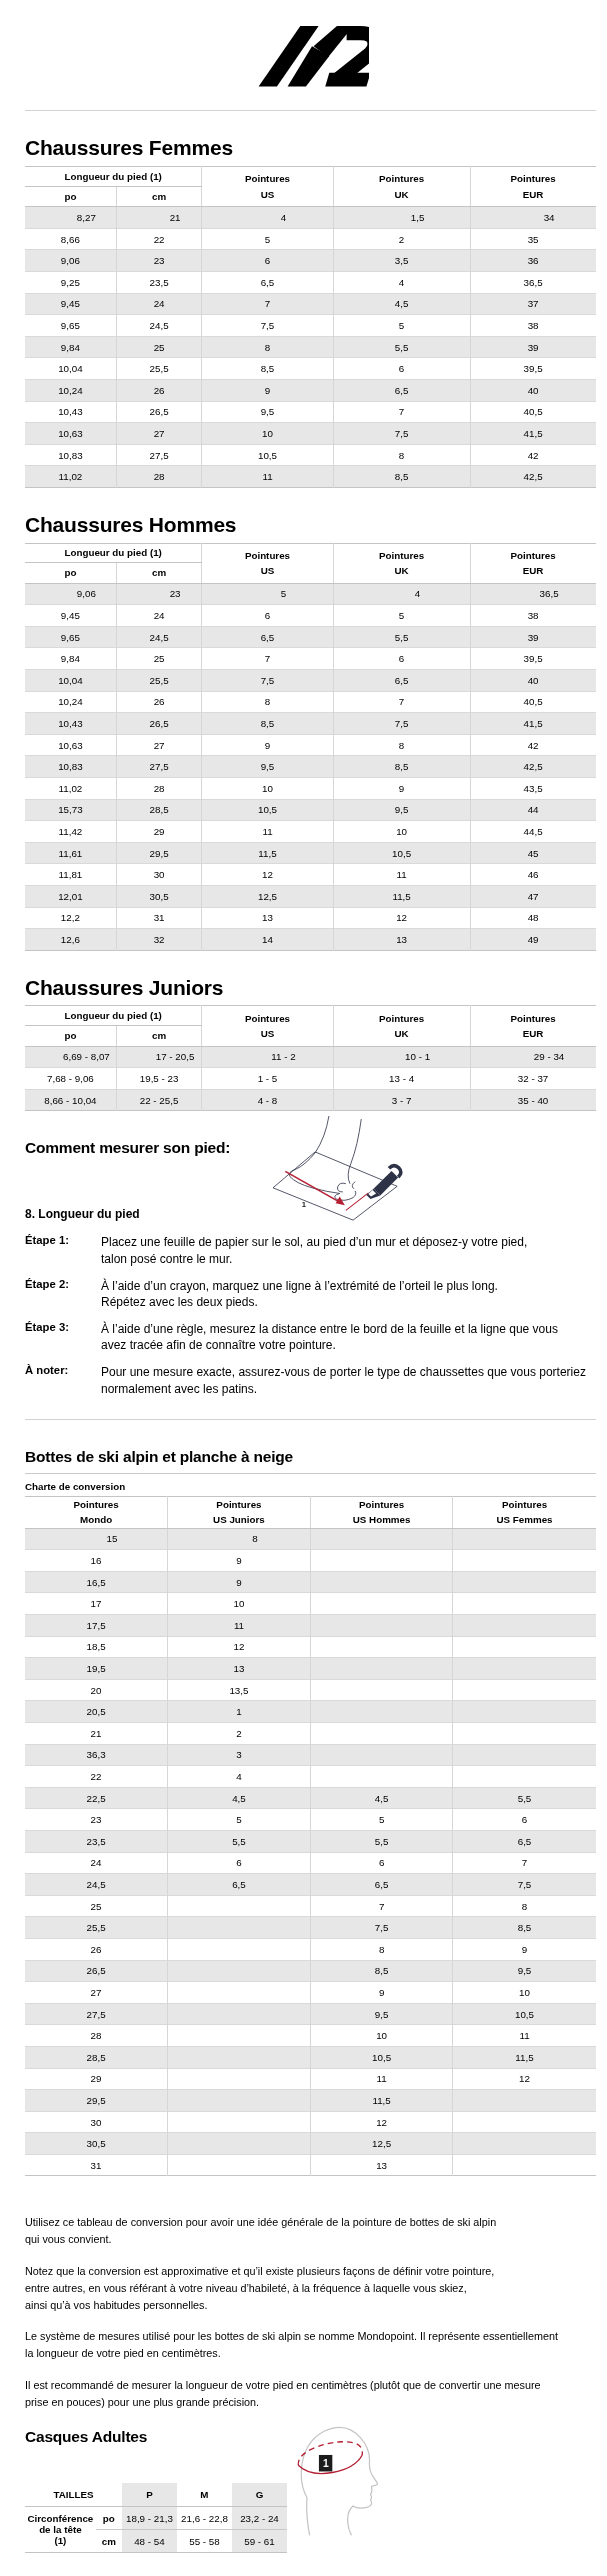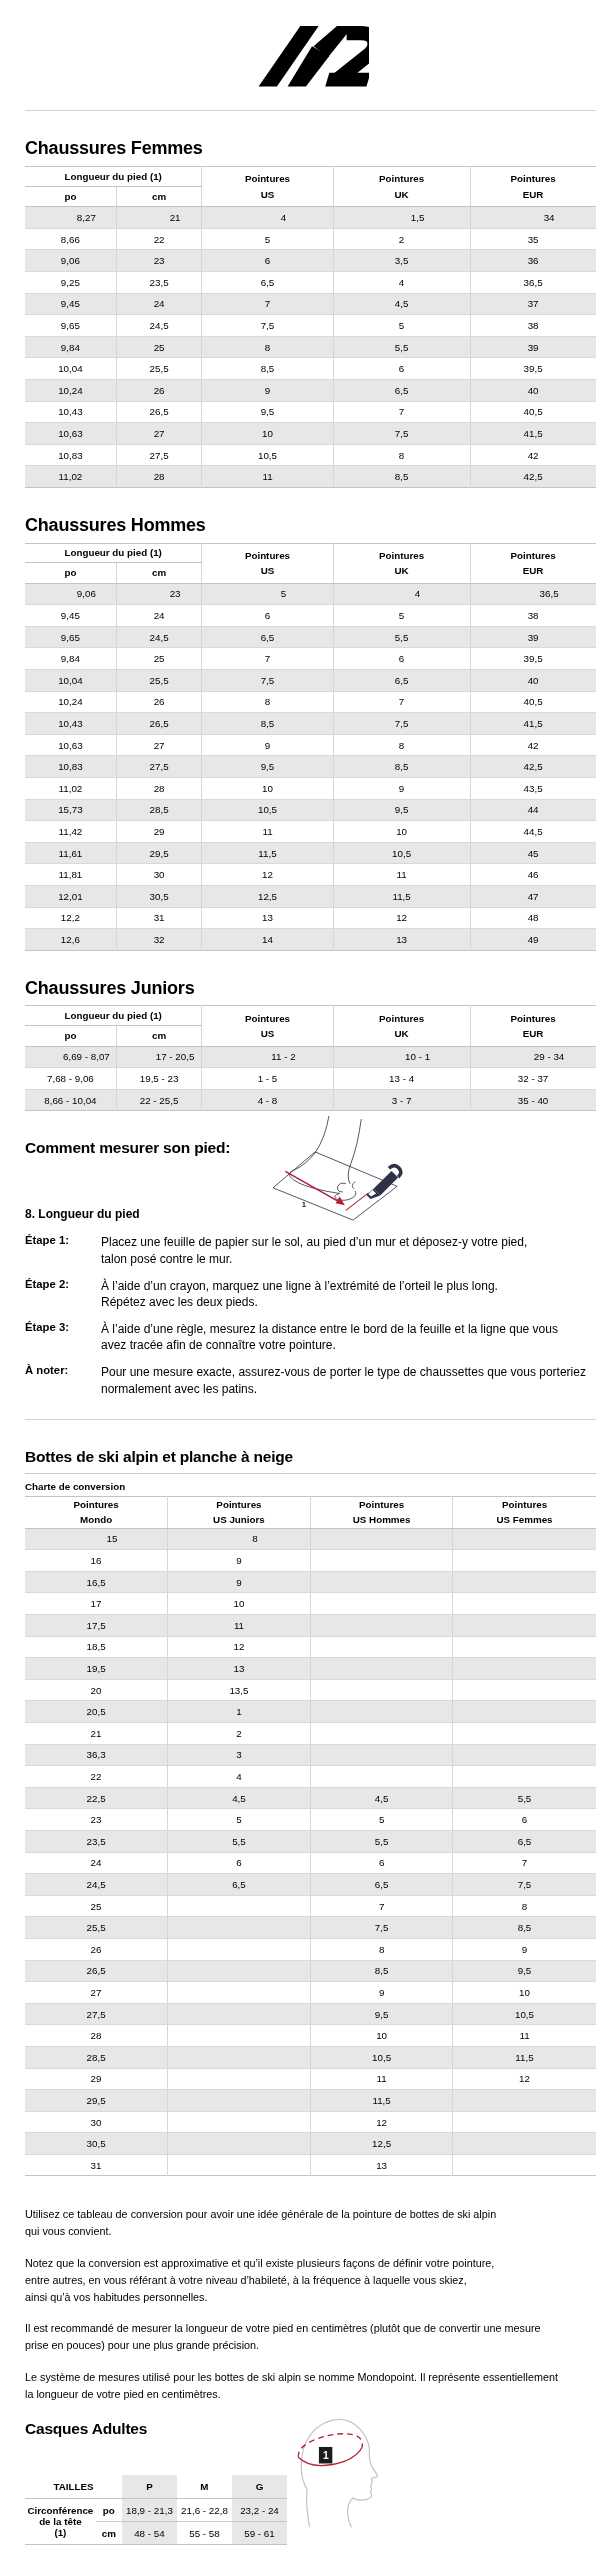--- a/index.html
+++ b/index.html
@@ -5,21 +5,21 @@
   html,body{margin:0;padding:0;background:#fff;color:#000;
     font-family:"Liberation Sans","DejaVu Sans",sans-serif;}
   body{width:608px;min-height:2862px;box-sizing:border-box;}
   .page{padding:0 12.4px 62px 25px;}
   
   .logo-wrap{padding-top:25px;height:72px;display:flex;justify-content:center;}
   
   .divider{border:none;border-top:1px solid #d2d2d2;margin:13.4px 0 0 0;}
   .thin-rule{border:none;border-top:0.5px solid #c9c9c9;margin:5.2px 0 0 0;}
   
-  h1{font-size:18px;line-height:18.5px;font-weight:800;letter-spacing:-0.2px;margin:28px 0 8.2px 0;}
+  h1{font-size:21px;line-height:18.5px;font-weight:800;letter-spacing:-0.2px;margin:28px 0 8.2px 0;}
   h2{font-size:15.5px;line-height:18.5px;font-weight:800;letter-spacing:-0.2px;margin:28px 0 7.2px 0;}
   h3{font-size:12px;font-weight:800;margin:17.5px 0 7.2px 0;}
   .chart-label{font-size:9.8px;font-weight:700;margin:6.2px 0 4.1px 0;}
   
   table{border-collapse:collapse;table-layout:fixed;width:100%;}
   .sizes{border-top:0.5px solid #c4c4c4;border-bottom:0.5px solid #c4c4c4;margin-top:5.2px;}
   .sizes th,.sizes td{text-align:center;font-size:9.8px;padding:0;}
   .sizes thead th{font-weight:700;}
   .group-row th{height:18.5px;}
   .group-th{border-bottom:0.5px solid #c4c4c4;}
@@ -670,30 +670,30 @@
             <td></td>
           </tr>
           <tr>
             <td>31</td>
             <td></td>
             <td>13</td>
             <td></td>
           </tr>
         </tbody>
     </table>
-    <div style="margin-top:30px">
+    <div style="margin-top:38px">
       <p class="para">Utilisez ce tableau de conversion pour avoir une idée générale de la pointure de bottes de ski alpin
 qui vous convient.</p>
       <p class="para">Notez que la conversion est approximative et qu’il existe plusieurs façons de définir votre pointure,
 entre autres, en vous référant à votre niveau d’habileté, à la fréquence à laquelle vous skiez,
 ainsi qu’à vos habitudes personnelles.</p>
+      <p class="para">Le système de mesures utilisé pour les bottes de ski alpin se nomme Mondopoint. Il représente essentiellement
+la longueur de votre pied en centimètres.</p>
       <p class="para">Il est recommandé de mesurer la longueur de votre pied en centimètres (plutôt que de convertir une mesure
 prise en pouces) pour une plus grande précision.</p>
-      <p class="para">Le système de mesures utilisé pour les bottes de ski alpin se nomme Mondopoint. Il représente essentiellement
-la longueur de votre pied en centimètres.</p>
     </div>
   </section>
 
   <section class="rel">
     <h2 style="margin-top:17.5px">Casques Adultes</h2>
     <svg class="head-illus" width="88" height="116" viewBox="0 0 170 225">
       <path d="M30,218 Q22,175 25,145 Q12,122 14,92 Q17,38 58,16 Q100,-4 128,28 Q148,50 146,76 Q145,92 153,104 L161,116 Q163,120 157,121 L150,123 Q152,135 148,139 Q152,143 148,149 Q154,159 143,163 Q124,168 114,161 Q102,172 104,193 Q105,207 111,218" fill="none" stroke="#c4c4c4" stroke-width="2.4"></path>
       <path d="M8,82 Q30,104 74,96 Q118,88 132,62" fill="none" stroke="#b41f33" stroke-width="2.6"></path>
       <path d="M8,82 Q6,62 40,48 Q80,32 114,38 Q134,42 132,62" fill="none" stroke="#b41f33" stroke-width="2.6" stroke-dasharray="11 8"></path>
       <rect x="48" y="62" width="26" height="32" fill="#1c1c1c"></rect>

